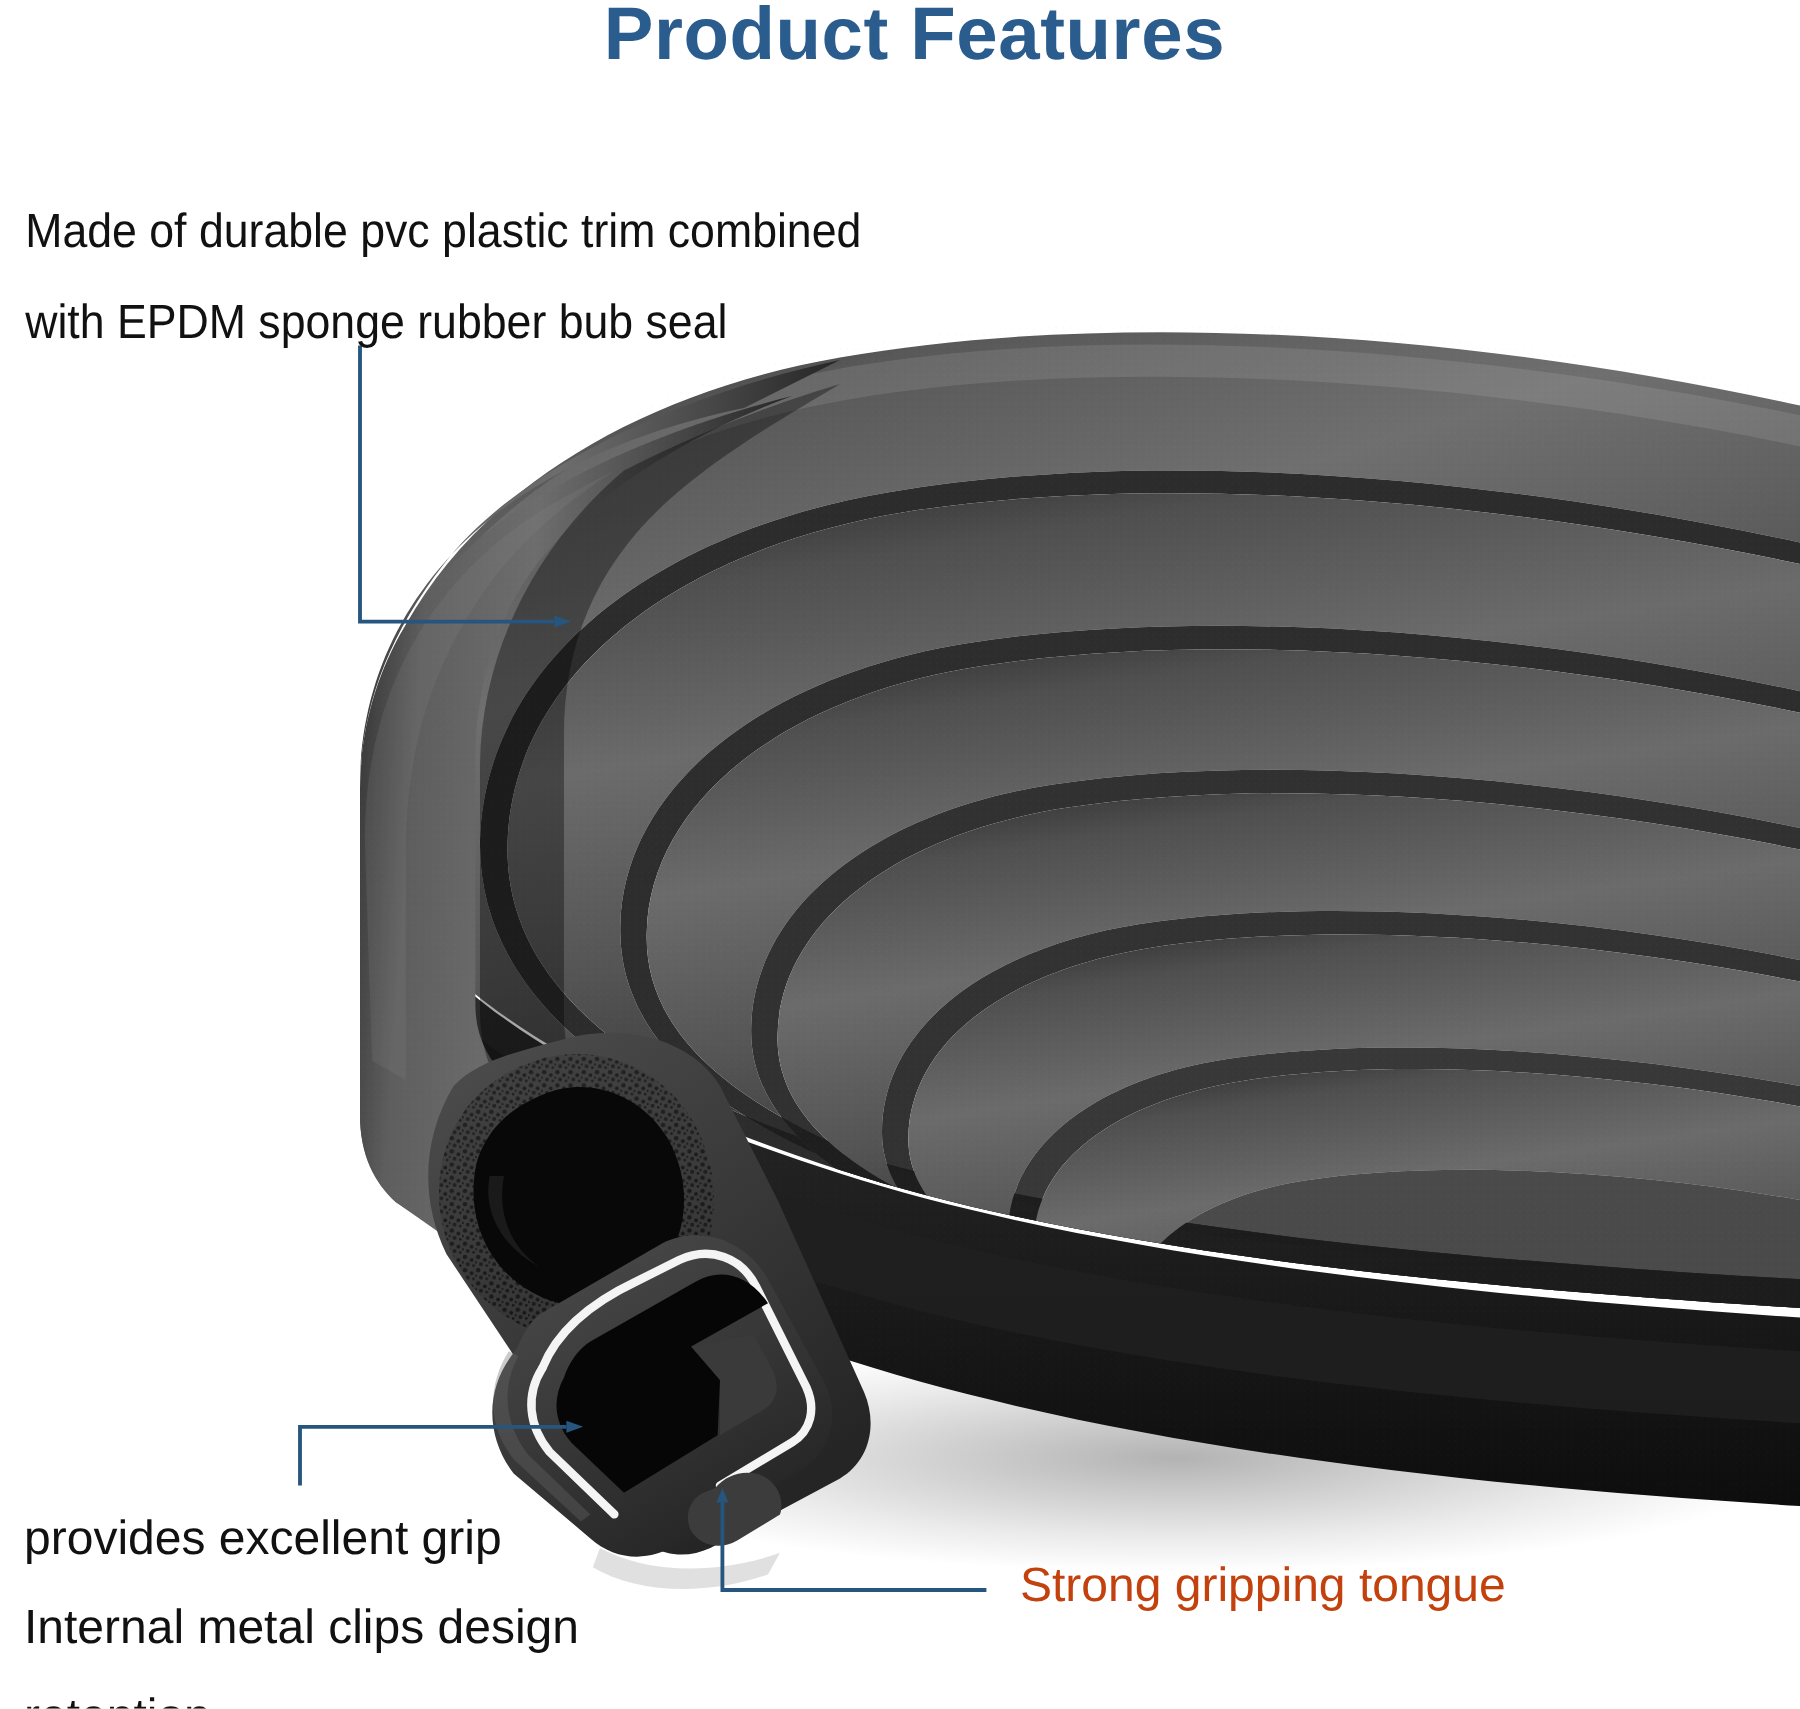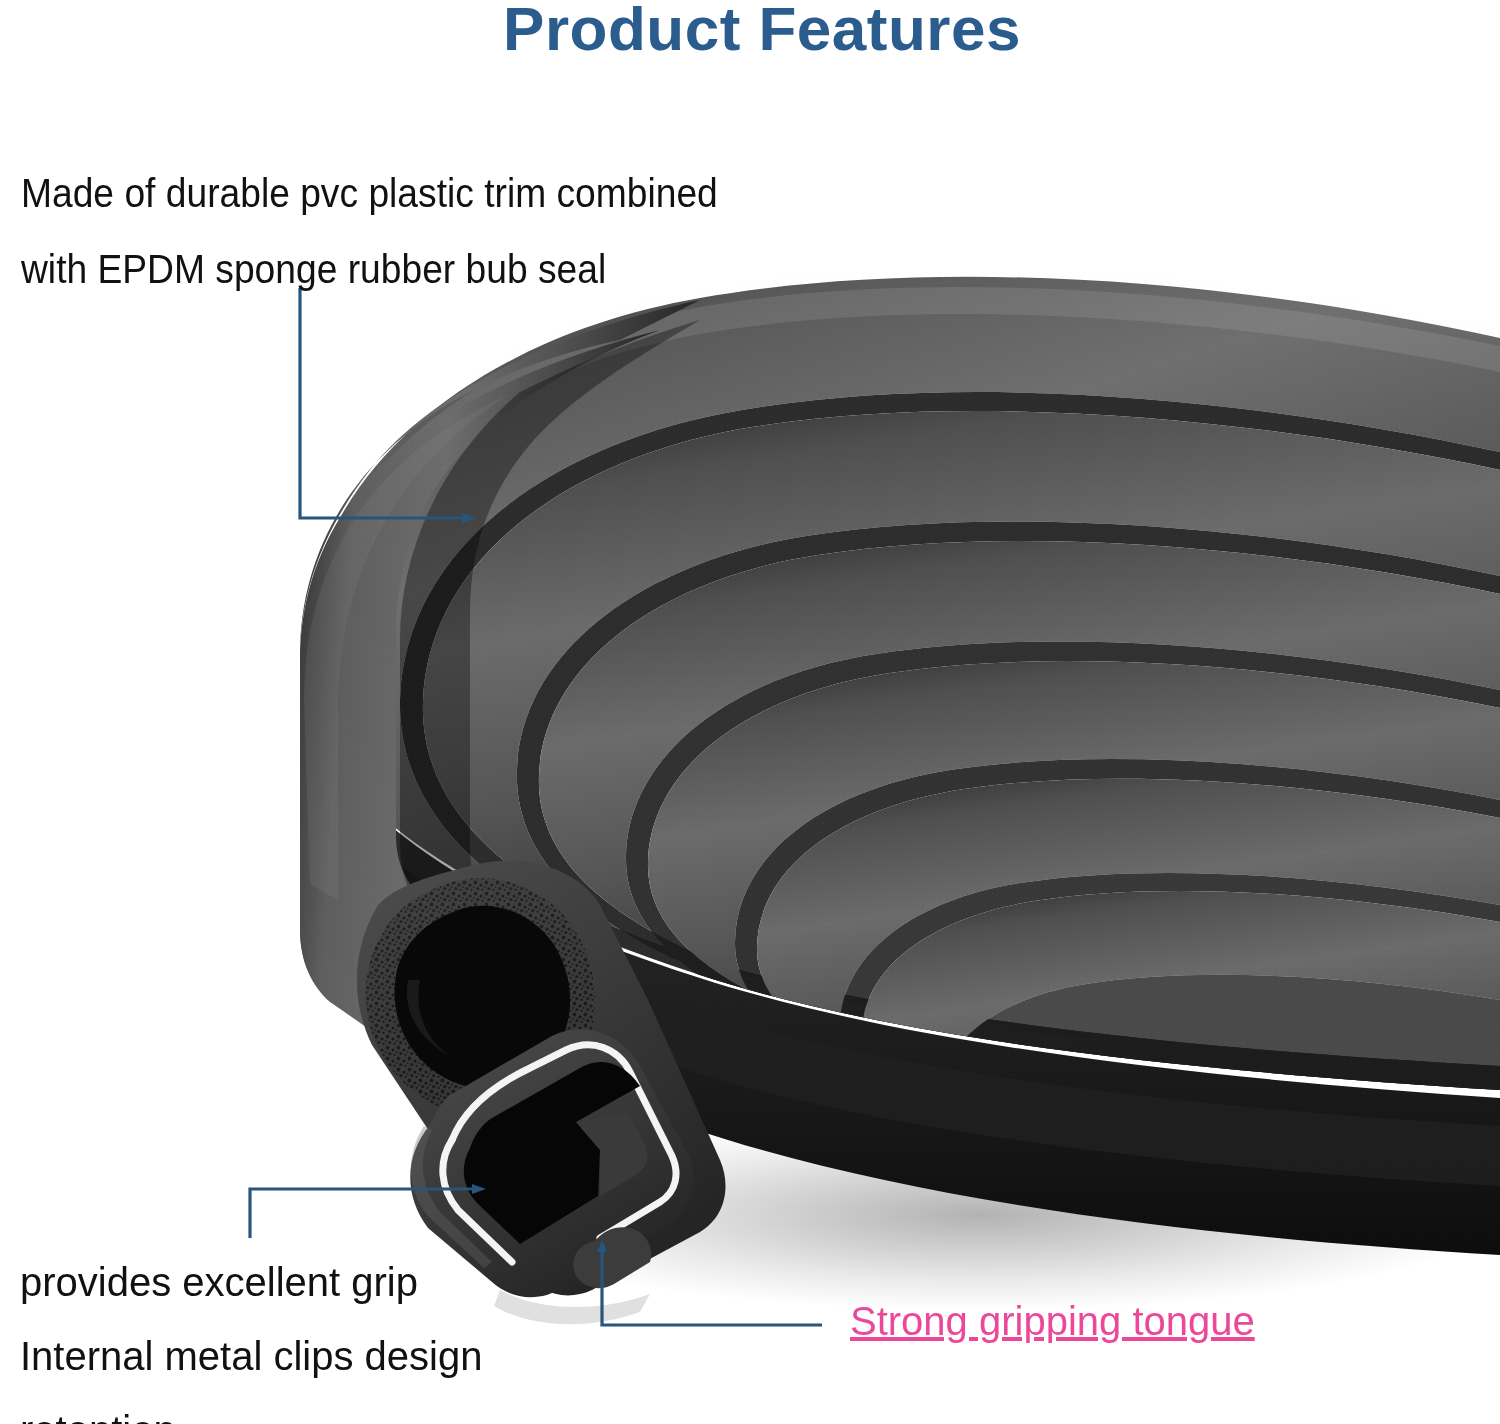--- a/index.html
+++ b/index.html
@@ -519,18 +519,18 @@
       <div>Made of durable pvc plastic trim combined</div>
       <div>with EPDM sponge rubber bub seal</div>
     </div>
 
     <div class="callout-text" id="callout-clips" style="color: rgb(17, 17, 17);">
       <div>provides excellent grip</div>
       <div>Internal metal clips design</div>
       <div>retention</div>
     </div>
 
-    <div class="callout-text" id="callout-tongue" style="color: #ec4899; text-decoration: underline;">
+    <div class="callout-text" id="callout-tongue" style="color: #c2410c;">
       <div>Strong gripping tongue</div>
     </div>
 
   </div>
 </div>
 
 </body></html>

